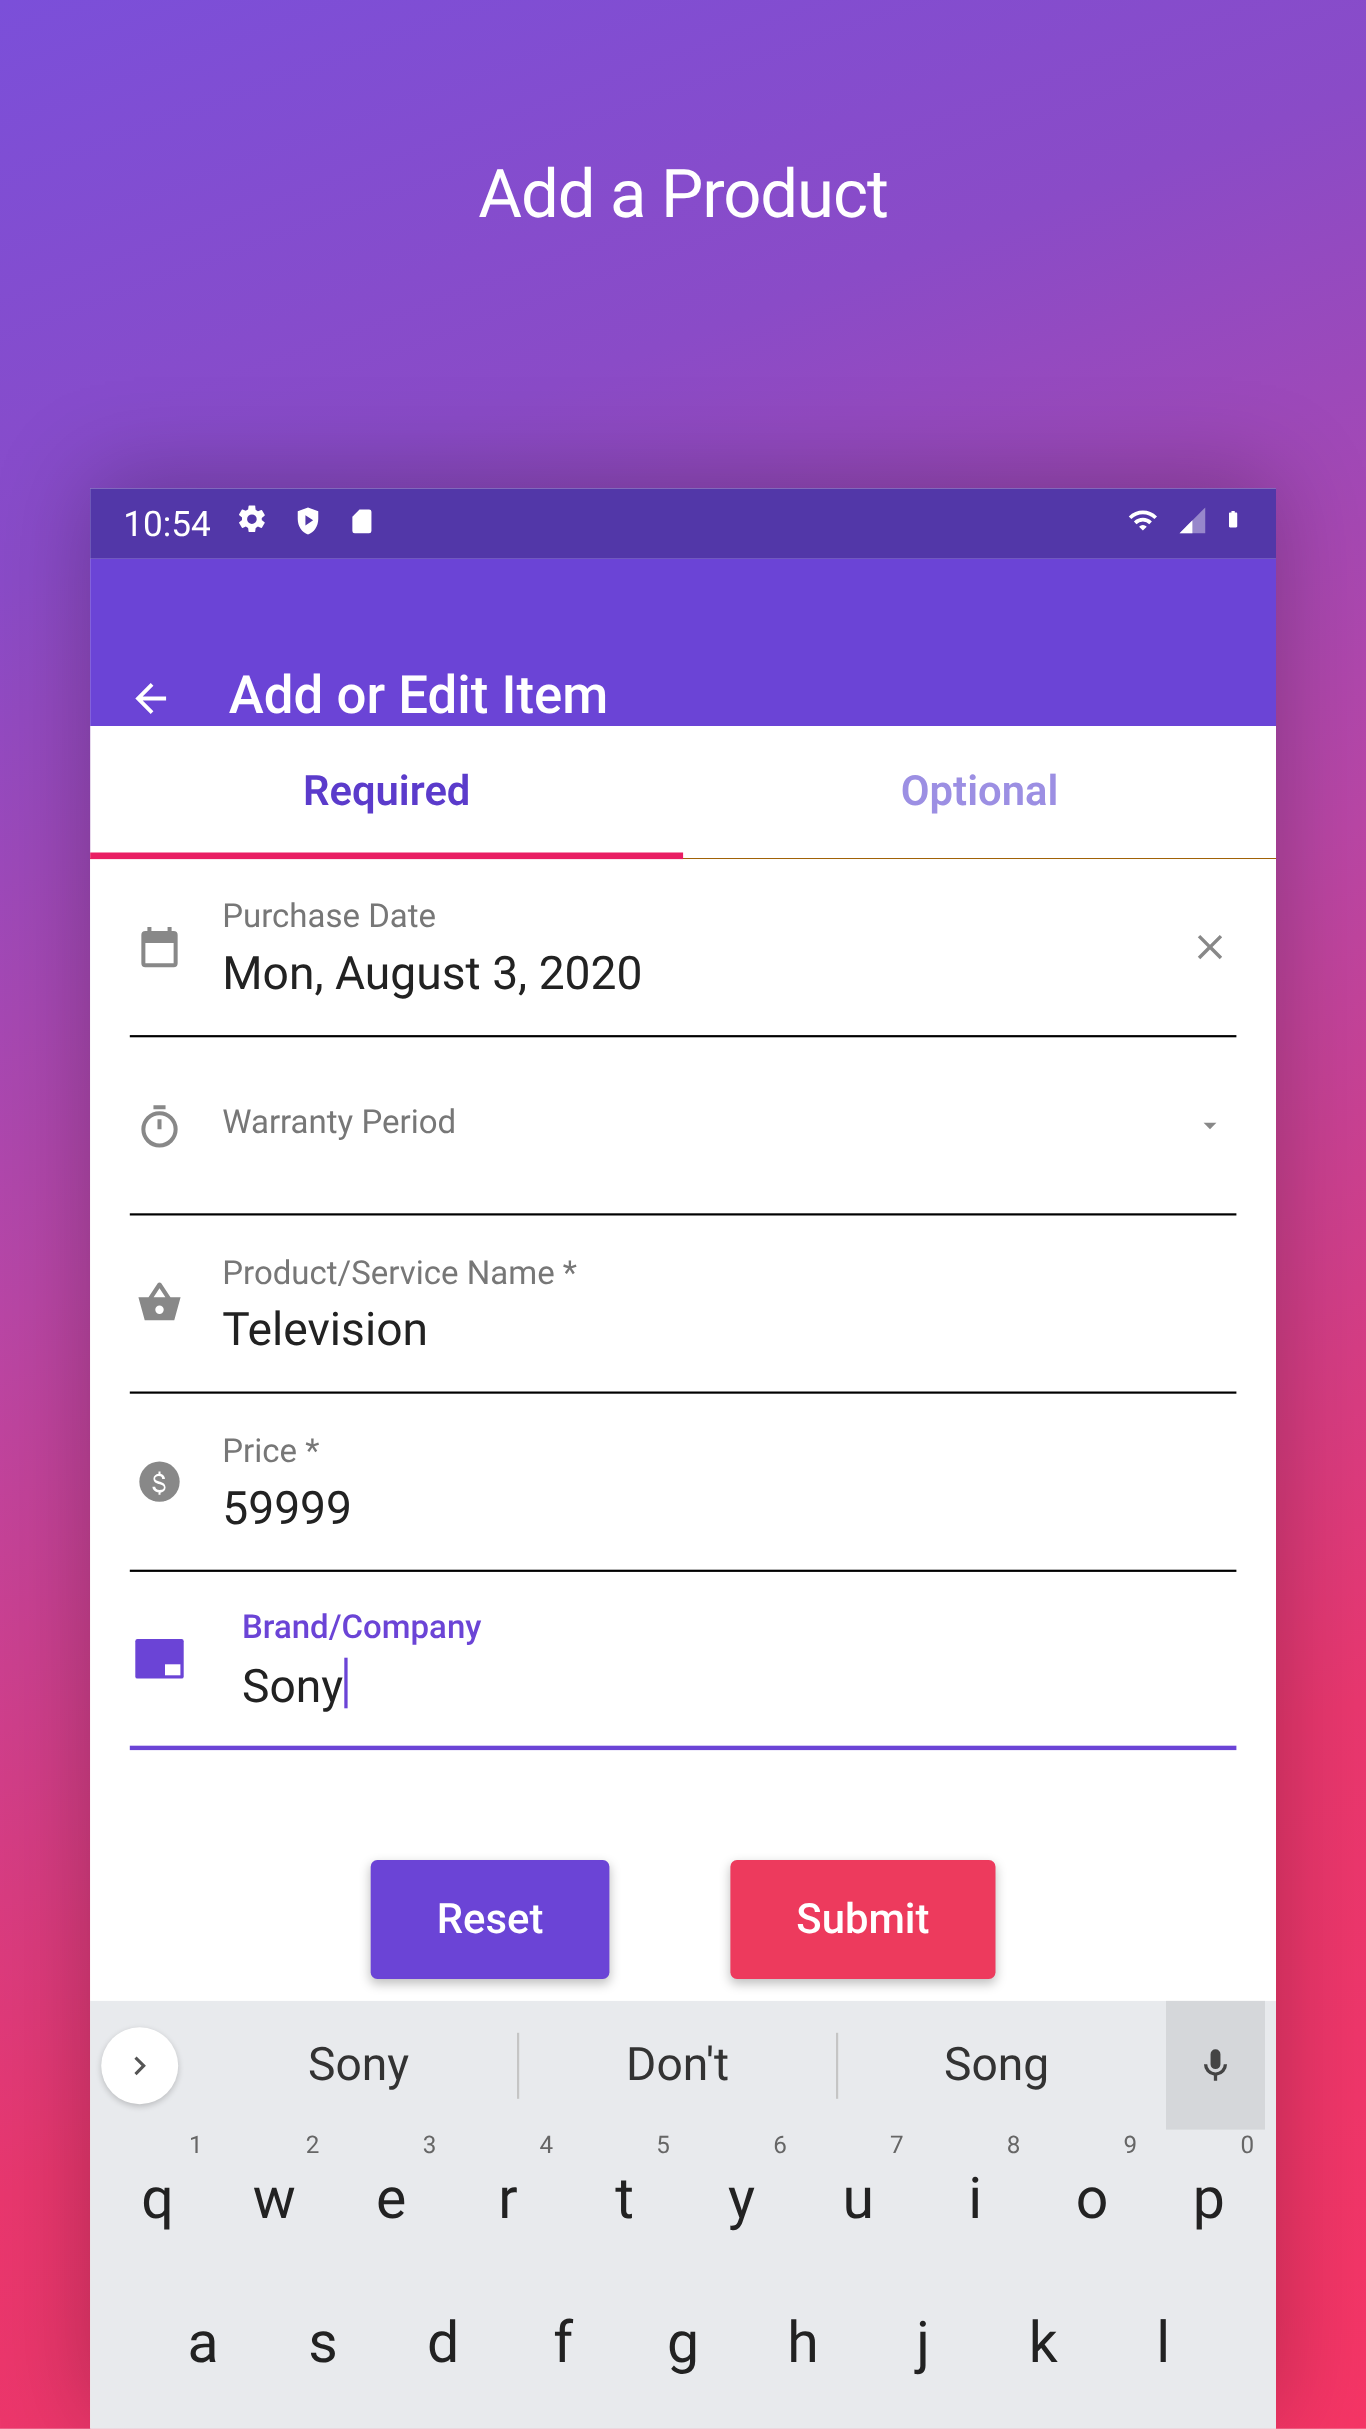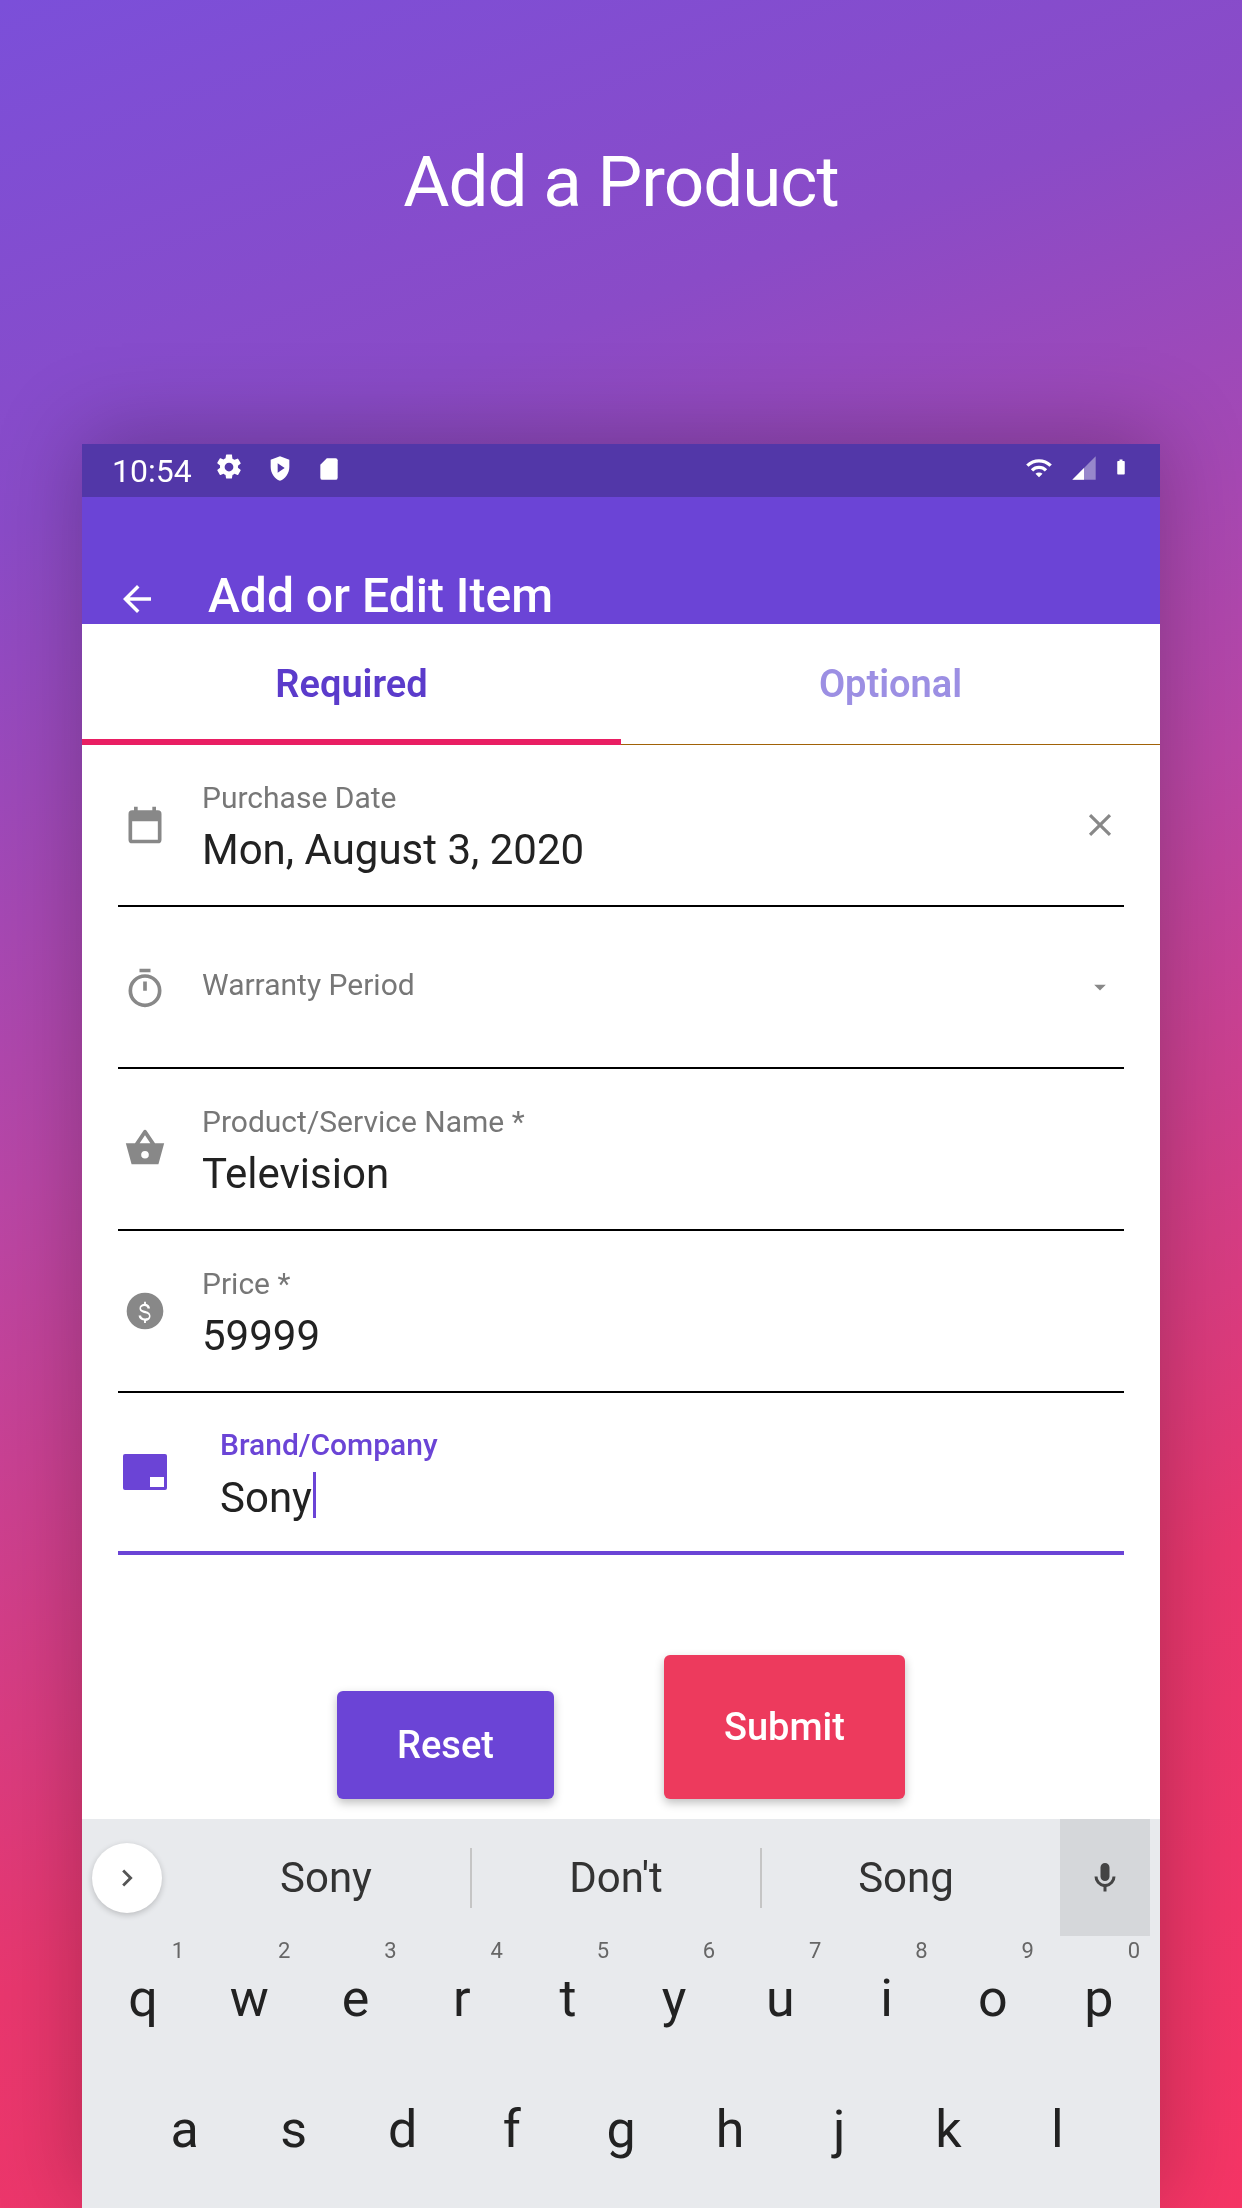--- a/index.html
+++ b/index.html
@@ -5,21 +5,21 @@
   * { margin: 0; padding: 0; box-sizing: border-box; font-family: -apple-system, BlinkMacSystemFont, 'Segoe UI', Roboto, sans-serif; }
   body {
     width: 1242px;
     height: 2208px;
     background: linear-gradient(160deg, #7B4FD9 0%, #8A4BC7 20%, #B946A5 45%, #E8376E 75%, #F53565 100%);
     position: relative;
     overflow: hidden;
   }
   .hero-title {
     color: #fff;
-    font-size: 71px;
+    font-size: 61px;
     font-weight: 400;
     text-align: center;
     padding-top: 140px;
     letter-spacing: -1px;
   }
   .phone {
     position: absolute;
     left: 82px;
     top: 444px;
     width: 1078px;
@@ -133,21 +133,21 @@
   }
   .btn {
     padding: 32px 60px;
     font-size: 38px;
     font-weight: 500;
     color: #fff;
     border: none;
     border-radius: 6px;
     box-shadow: 0 4px 10px rgba(0,0,0,0.25);
   }
-  .btn.reset { background: #6B44D6; margin-top: 36px; }
+  .btn.reset { background: #6B44D6; }
   .btn.submit { background: #ED3A5D; }
   .keyboard {
     background: #E8EAED;
   }
   .suggest-row {
     height: 117px;
     display: flex;
     align-items: center;
     padding: 0 10px;
     gap: 0;

